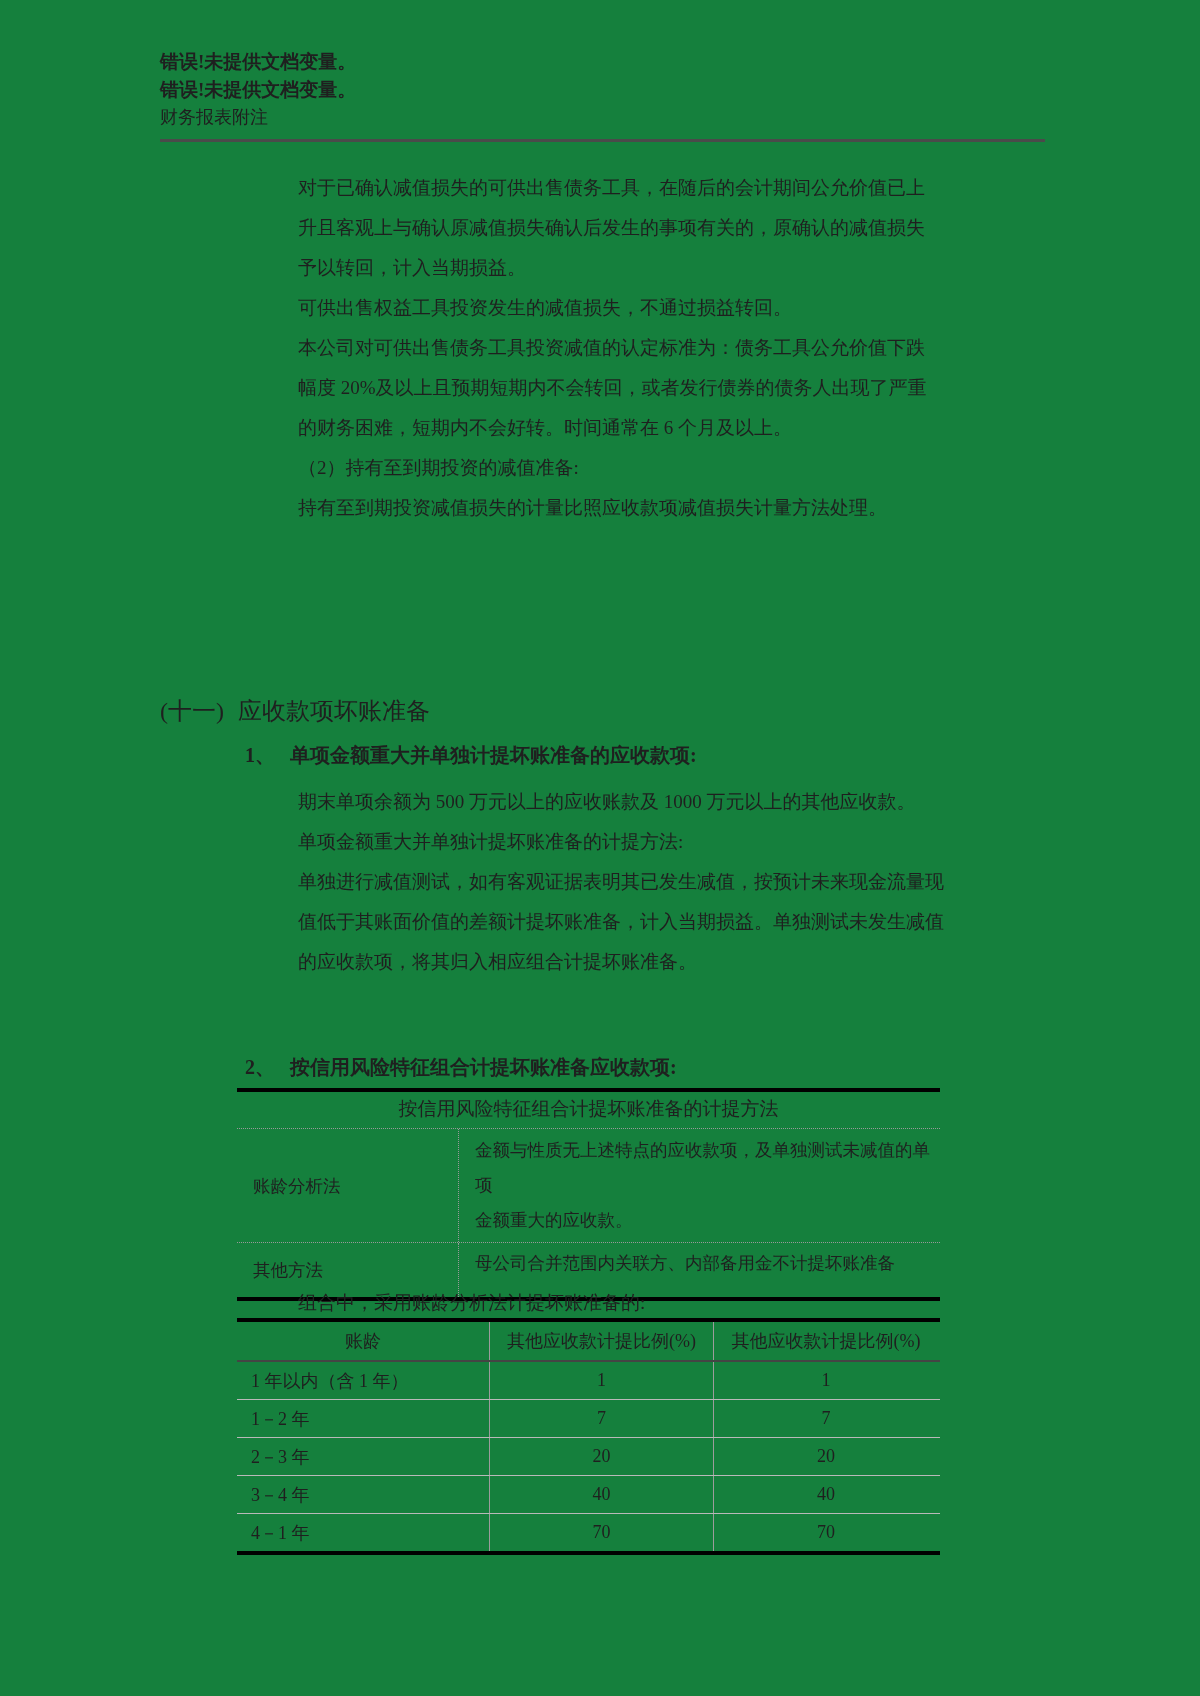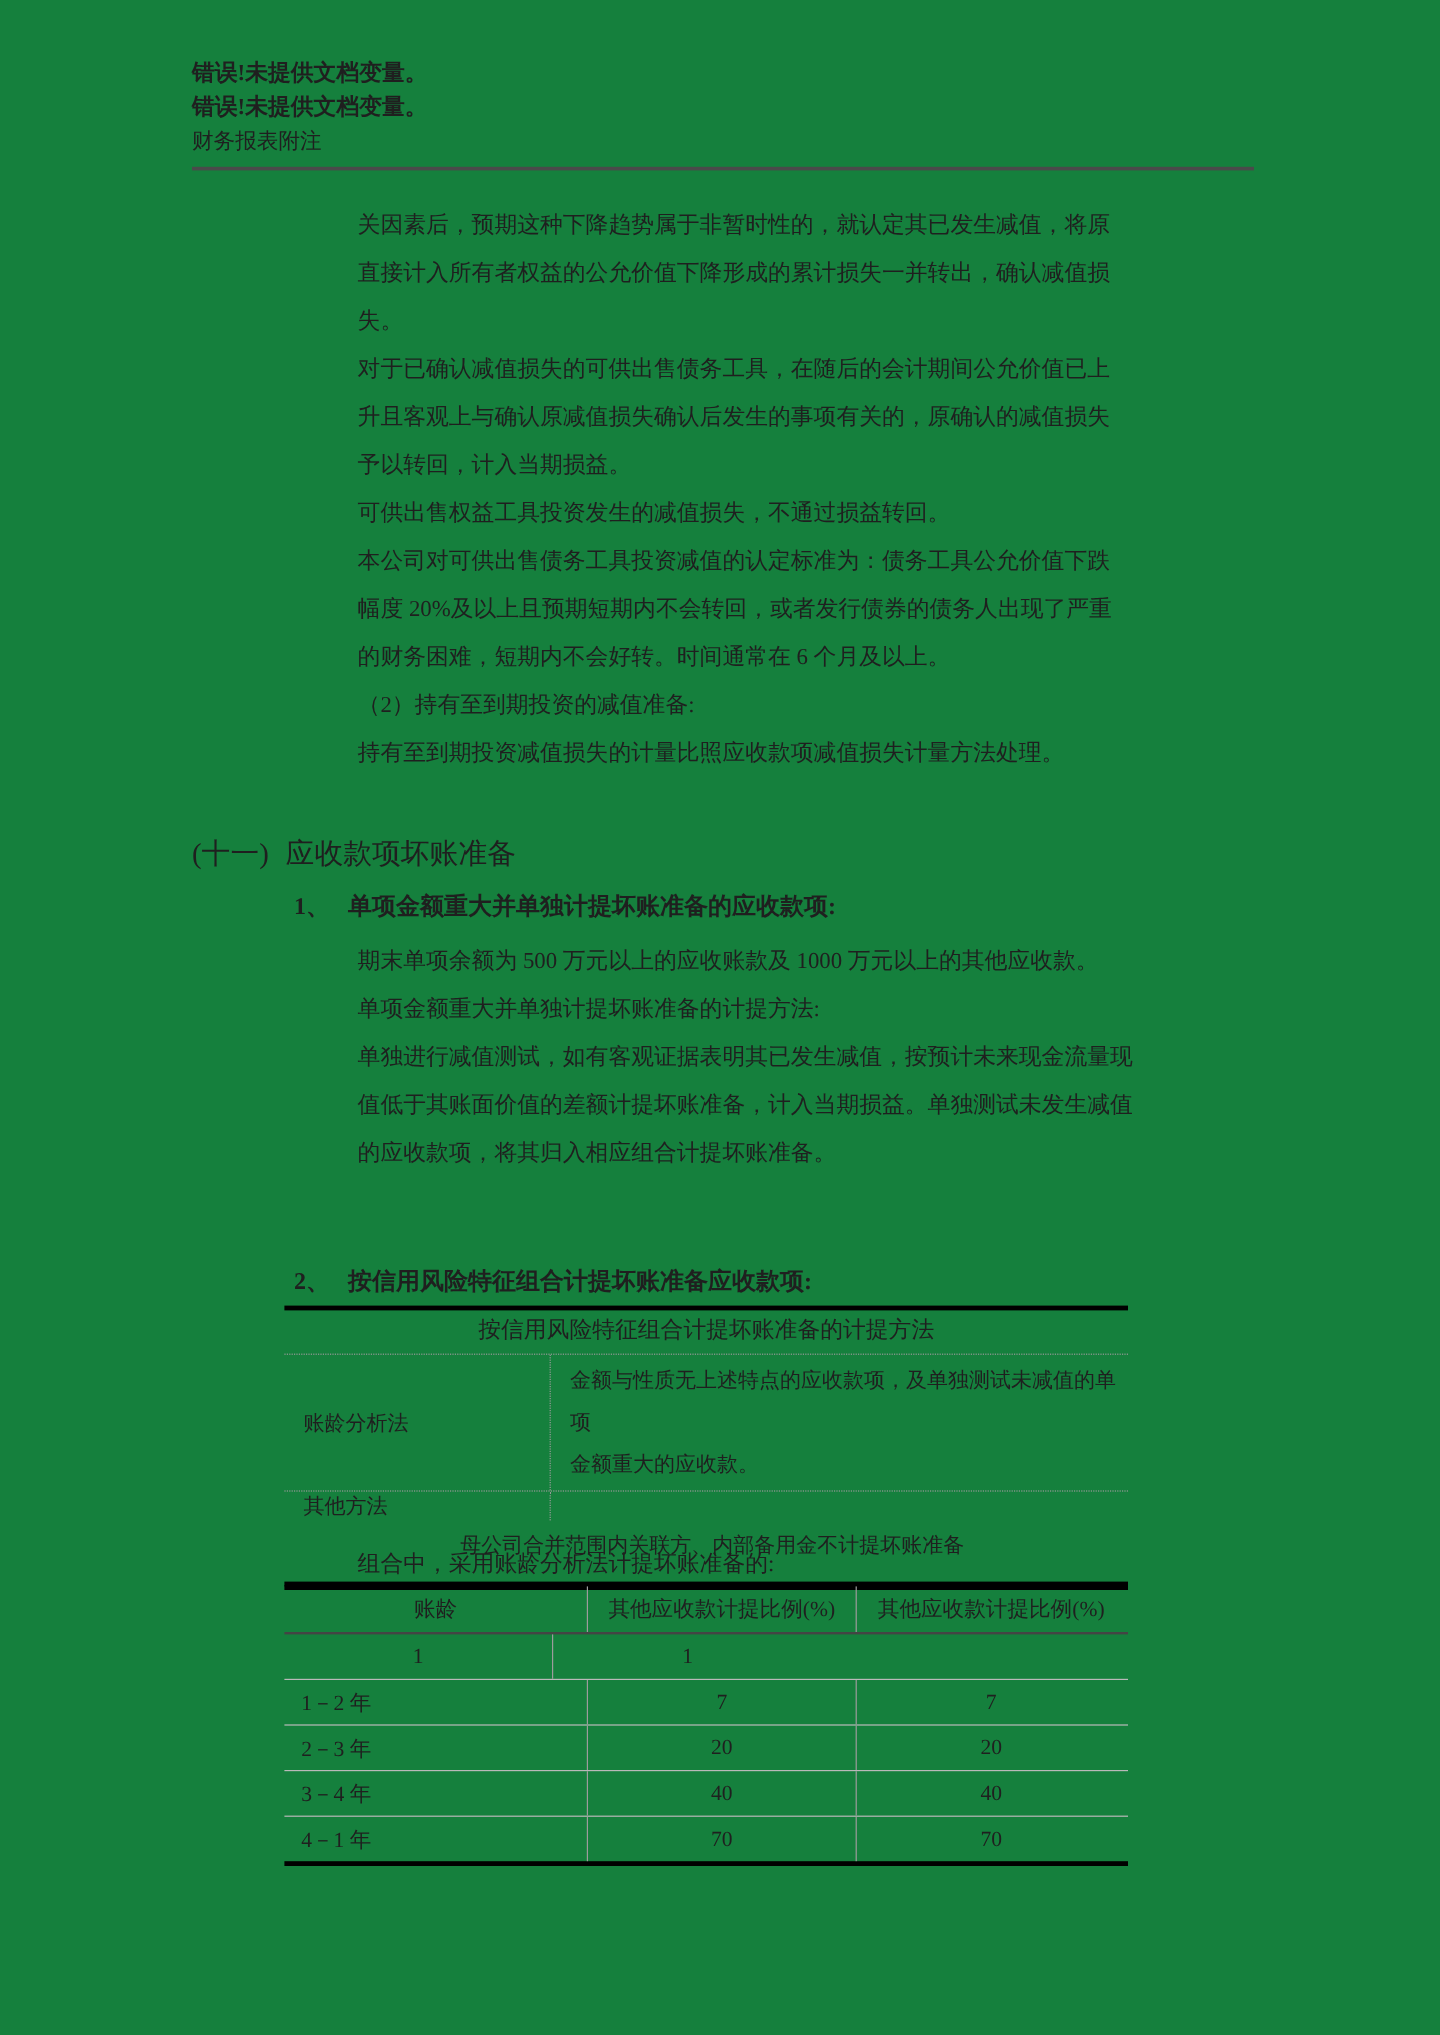--- a/index.html
+++ b/index.html
@@ -39,21 +39,21 @@
                  font-weight:bold;font-size:20px;display:flex;
                  padding-bottom:7px;border-bottom:4px solid #000;}
   .item-heading2 .item-num{width:45px;margin-left:8px;}
 
   
   .table1{position:absolute;left:237px;top:1090px;width:703px;font-size:17.5px;
           border-bottom:4px solid #000;}
   .t1-caption{height:38px;line-height:38px;text-align:center;font-size:19px;
               border-bottom:1px dotted #999;}
   .t1-row{display:flex;align-items:center;border-bottom:1px dotted #999;}
-  .t1-row:last-child{border-bottom:none;flex-direction:column;}
+  .t1-row:last-child{border-bottom:none;}
   .t1-col-method{width:222px;padding-left:16px;box-sizing:border-box;align-self:stretch;
                  display:flex;align-items:center;border-right:1px dotted #999;}
   .t1-col-desc{flex:1;padding:4px 6px 4px 16px;line-height:35px;white-space:pre-line;}
   .t1-row.single .t1-col-desc{line-height:30px;padding-top:5px;padding-bottom:19px;}
 
   
   .caption2{position:absolute;left:298px;top:1290px;font-size:19px;}
 
   
   .table2{position:absolute;left:237px;top:1318px;width:703px;font-size:18px;
@@ -76,23 +76,20 @@
 <div class="page">
 
   <div class="doc-header">
     <div class="hdr-bold">错误!未提供文档变量。</div>
     <div class="hdr-bold">错误!未提供文档变量。</div>
     <div class="hdr-norm">财务报表附注</div>
   </div>
   <div class="header-rule"></div>
 
   <div class="intro">
-    <p>关因素后，预期这种下降趋势属于非暂时性的，就认定其已发生减值，将原
-直接计入所有者权益的公允价值下降形成的累计损失一并转出，确认减值损
-失。</p>
     <p>对于已确认减值损失的可供出售债务工具，在随后的会计期间公允价值已上
 升且客观上与确认原减值损失确认后发生的事项有关的，原确认的减值损失
 予以转回，计入当期损益。</p>
     <p>可供出售权益工具投资发生的减值损失，不通过损益转回。</p>
     <p>本公司对可供出售债务工具投资减值的认定标准为：债务工具公允价值下跌
 幅度 20%及以上且预期短期内不会转回，或者发行债券的债务人出现了严重
 的财务困难，短期内不会好转。时间通常在 6 个月及以上。</p>
     <p>（2）持有至到期投资的减值准备:</p>
     <p>持有至到期投资减值损失的计量比照应收款项减值损失计量方法处理。</p>
   </div>
@@ -134,20 +131,21 @@
 
   <div class="caption2">组合中，采用账龄分析法计提坏账准备的:</div>
 
   <div class="table2">
     <div class="t2-header">
       <div class="c1 c">账龄</div>
       <div class="c2 c">其他应收款计提比例(%)</div>
       <div class="c3 c">其他应收款计提比例(%)</div>
     </div>
     <div class="t2-row">
+      <div class="c1">1 年以内（含 1 年）</div>
       <div class="c2">1</div>
       <div class="c3">1</div>
     </div>
     <div class="t2-row">
       <div class="c1">1－2 年</div>
       <div class="c2">7</div>
       <div class="c3">7</div>
     </div>
     <div class="t2-row">
       <div class="c1">2－3 年</div>

